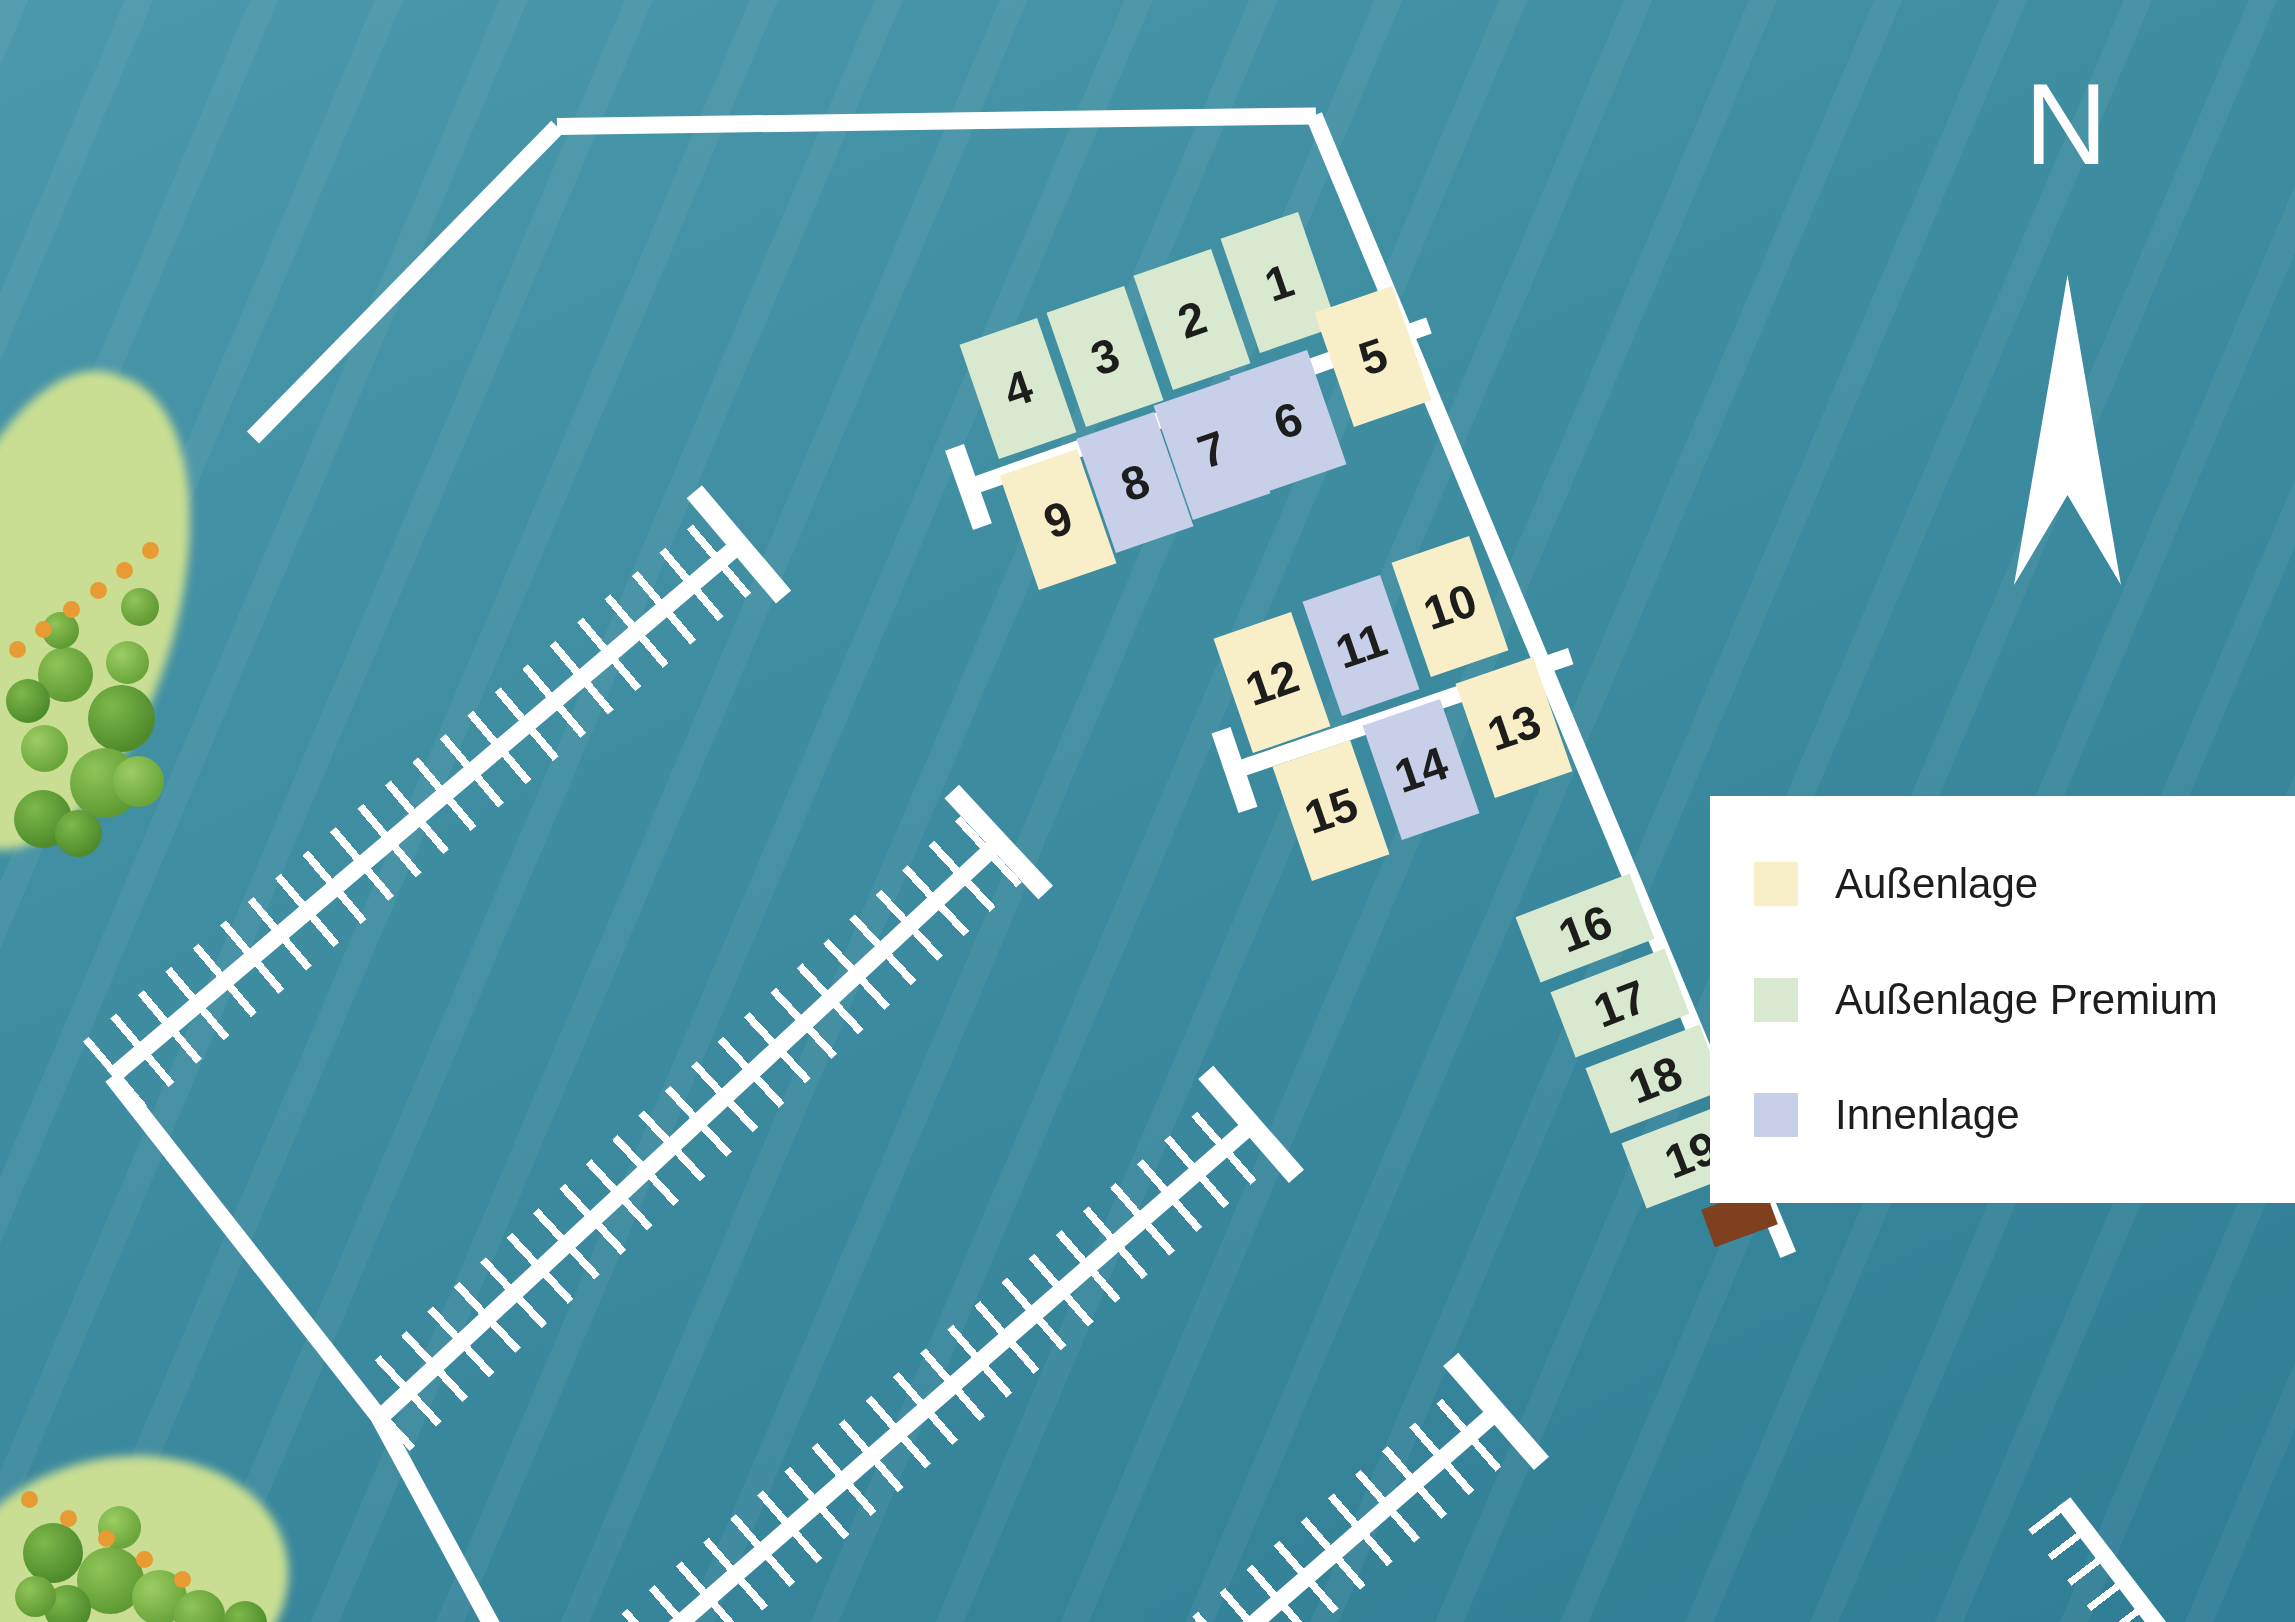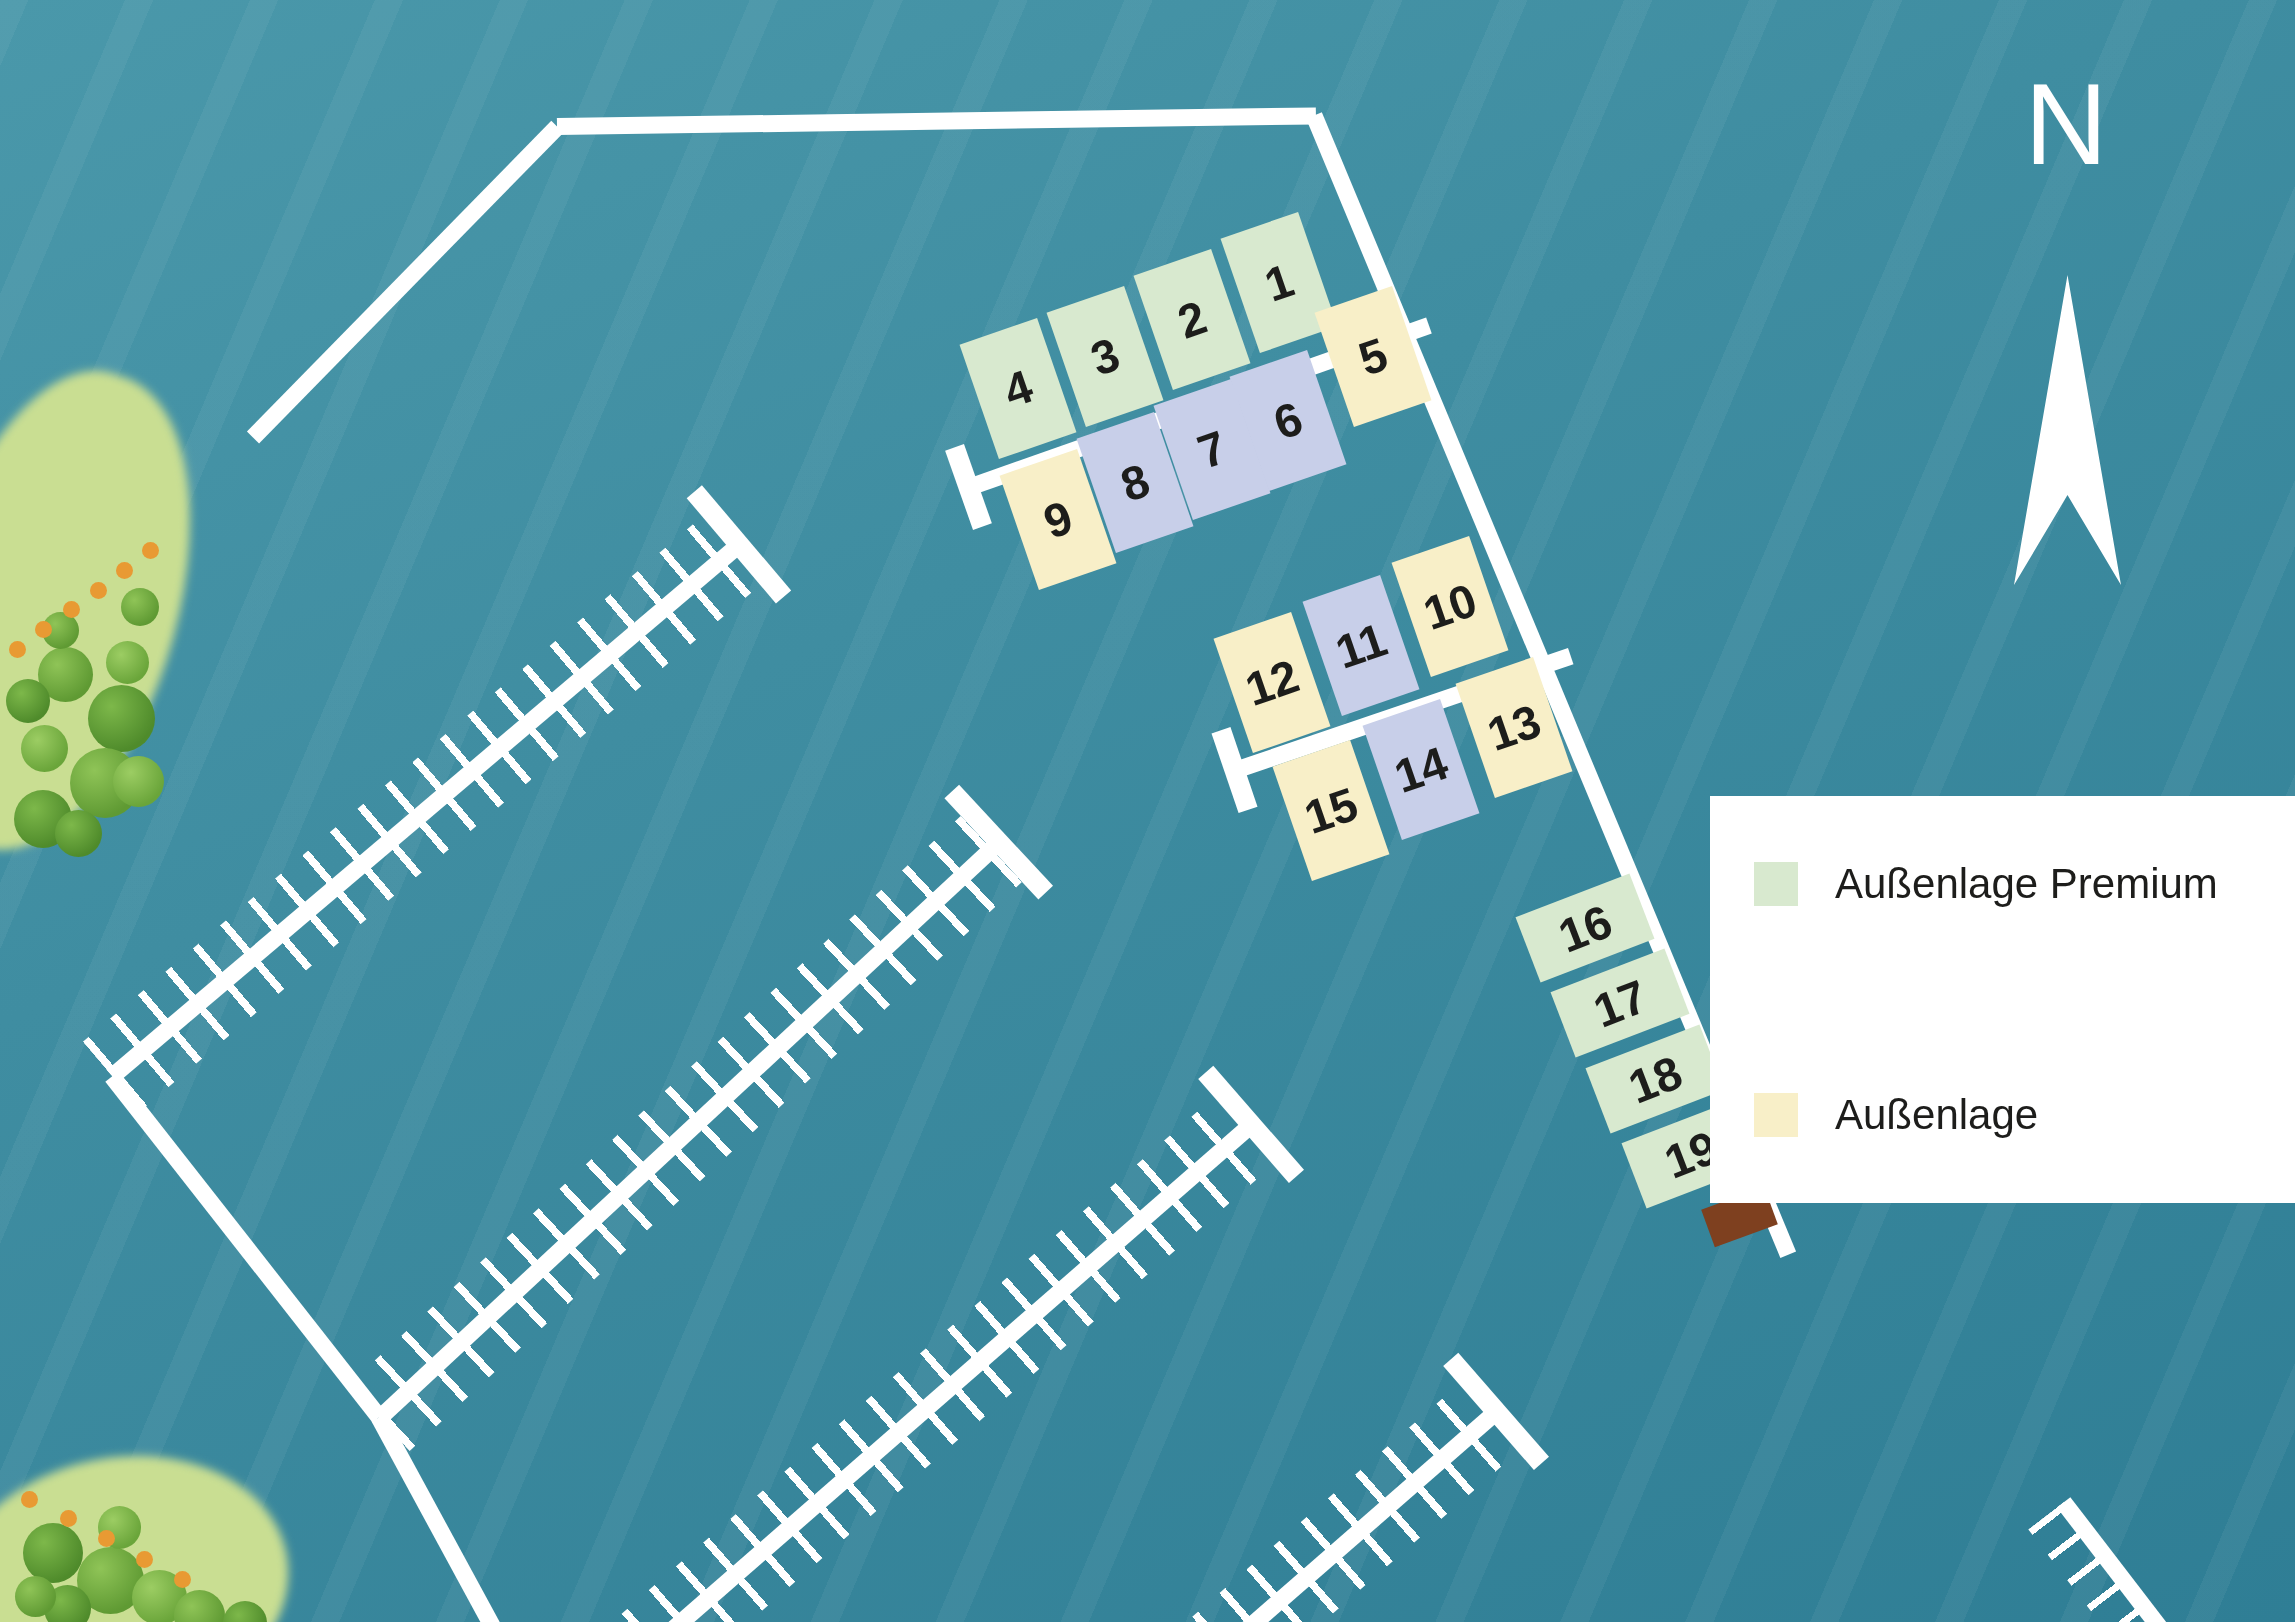--- a/index.html
+++ b/index.html
@@ -187,25 +187,29 @@
       <span class="num">18</span>
     </div>
   <div class="berth landscape" style="left:1630px;top:1119px" data-cat="aussenlage-premium">
       <span class="num">19</span>
     </div>
 
   <div class="marker"></div>
 
   <div class="legend">
     <div class="legend-row">
+      <span class="swatch" style="background: rgb(248, 239, 200);"></span>
+      <span class="legend-label">Außenlage</span>
+    </div>
+    <div class="legend-row">
       <span class="swatch" style="background: rgb(216, 233, 207);"></span>
       <span class="legend-label">Außenlage Premium</span>
     </div>
     <div class="legend-row">
-      <span class="swatch" style="background: rgb(248, 239, 200);"></span>
-      <span class="legend-label">Außenlage</span>
+      <span class="swatch" style="background: rgb(200, 207, 233);"></span>
+      <span class="legend-label">Innenlage</span>
     </div>
   </div>
 
   <div class="north-n">N</div>
   <div class="north-arrow"></div>
 </div>
 
 
 </body></html>

